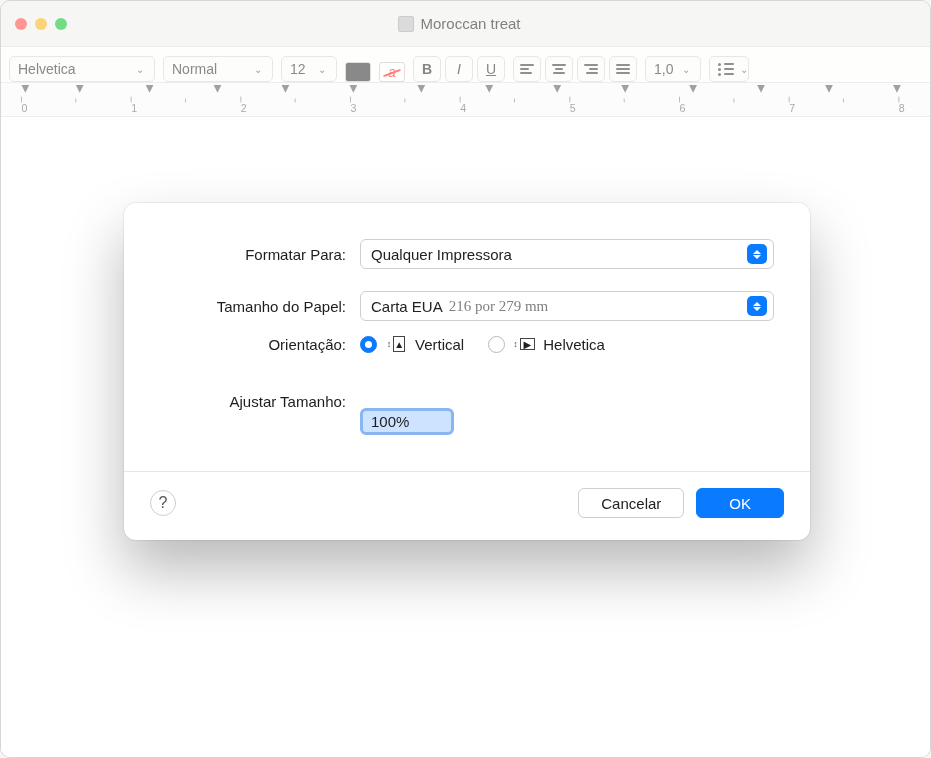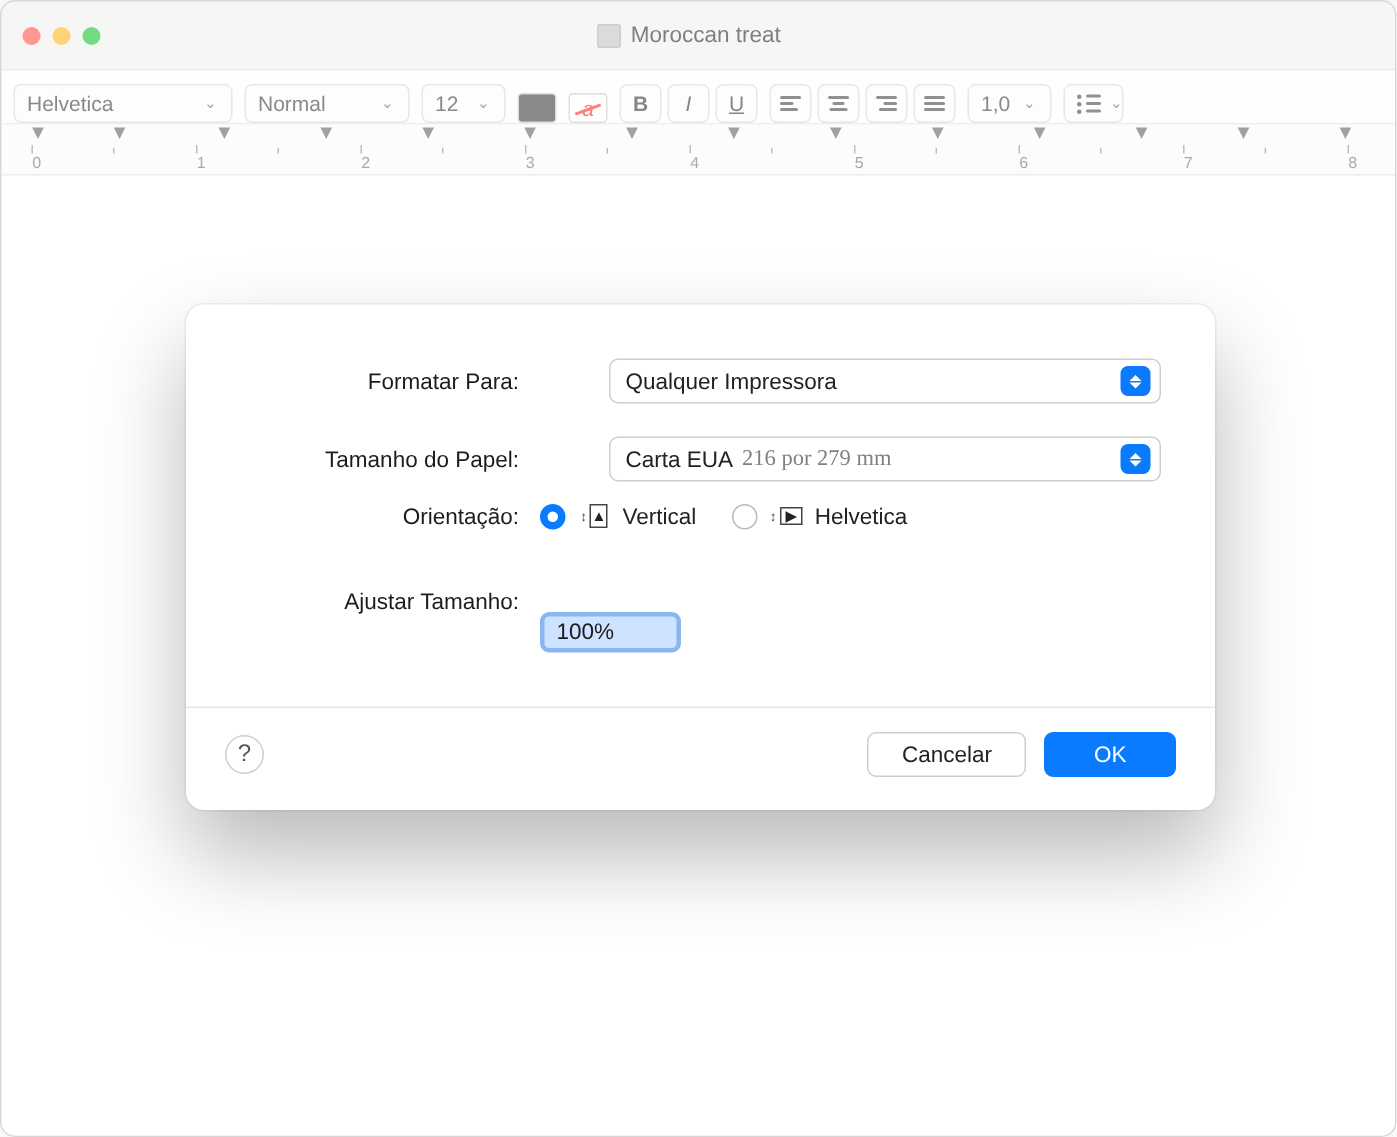--- a/index.html
+++ b/index.html
@@ -117,21 +117,20 @@
     .popup {
       flex:1;
       height:30px;
       border:1px solid #cfcecb;
       border-radius:6px;
       background:#fff;
       display:flex; align-items:center;
       padding: 0 6px 0 10px;
       position:relative;
       font-size:15px;
-      margin-left:46px;
     }
     .popup .secondary { color:#808080; margin-left:6px;font-family:Liberation Serif, serif;}
     .popup-arrows {
       width:20px; height:20px;
       border-radius:5px;
       background:#0a7aff;
       display:flex; flex-direction:column; align-items:center; justify-content:center;
       margin-left:auto;
       gap:1px;
     }

